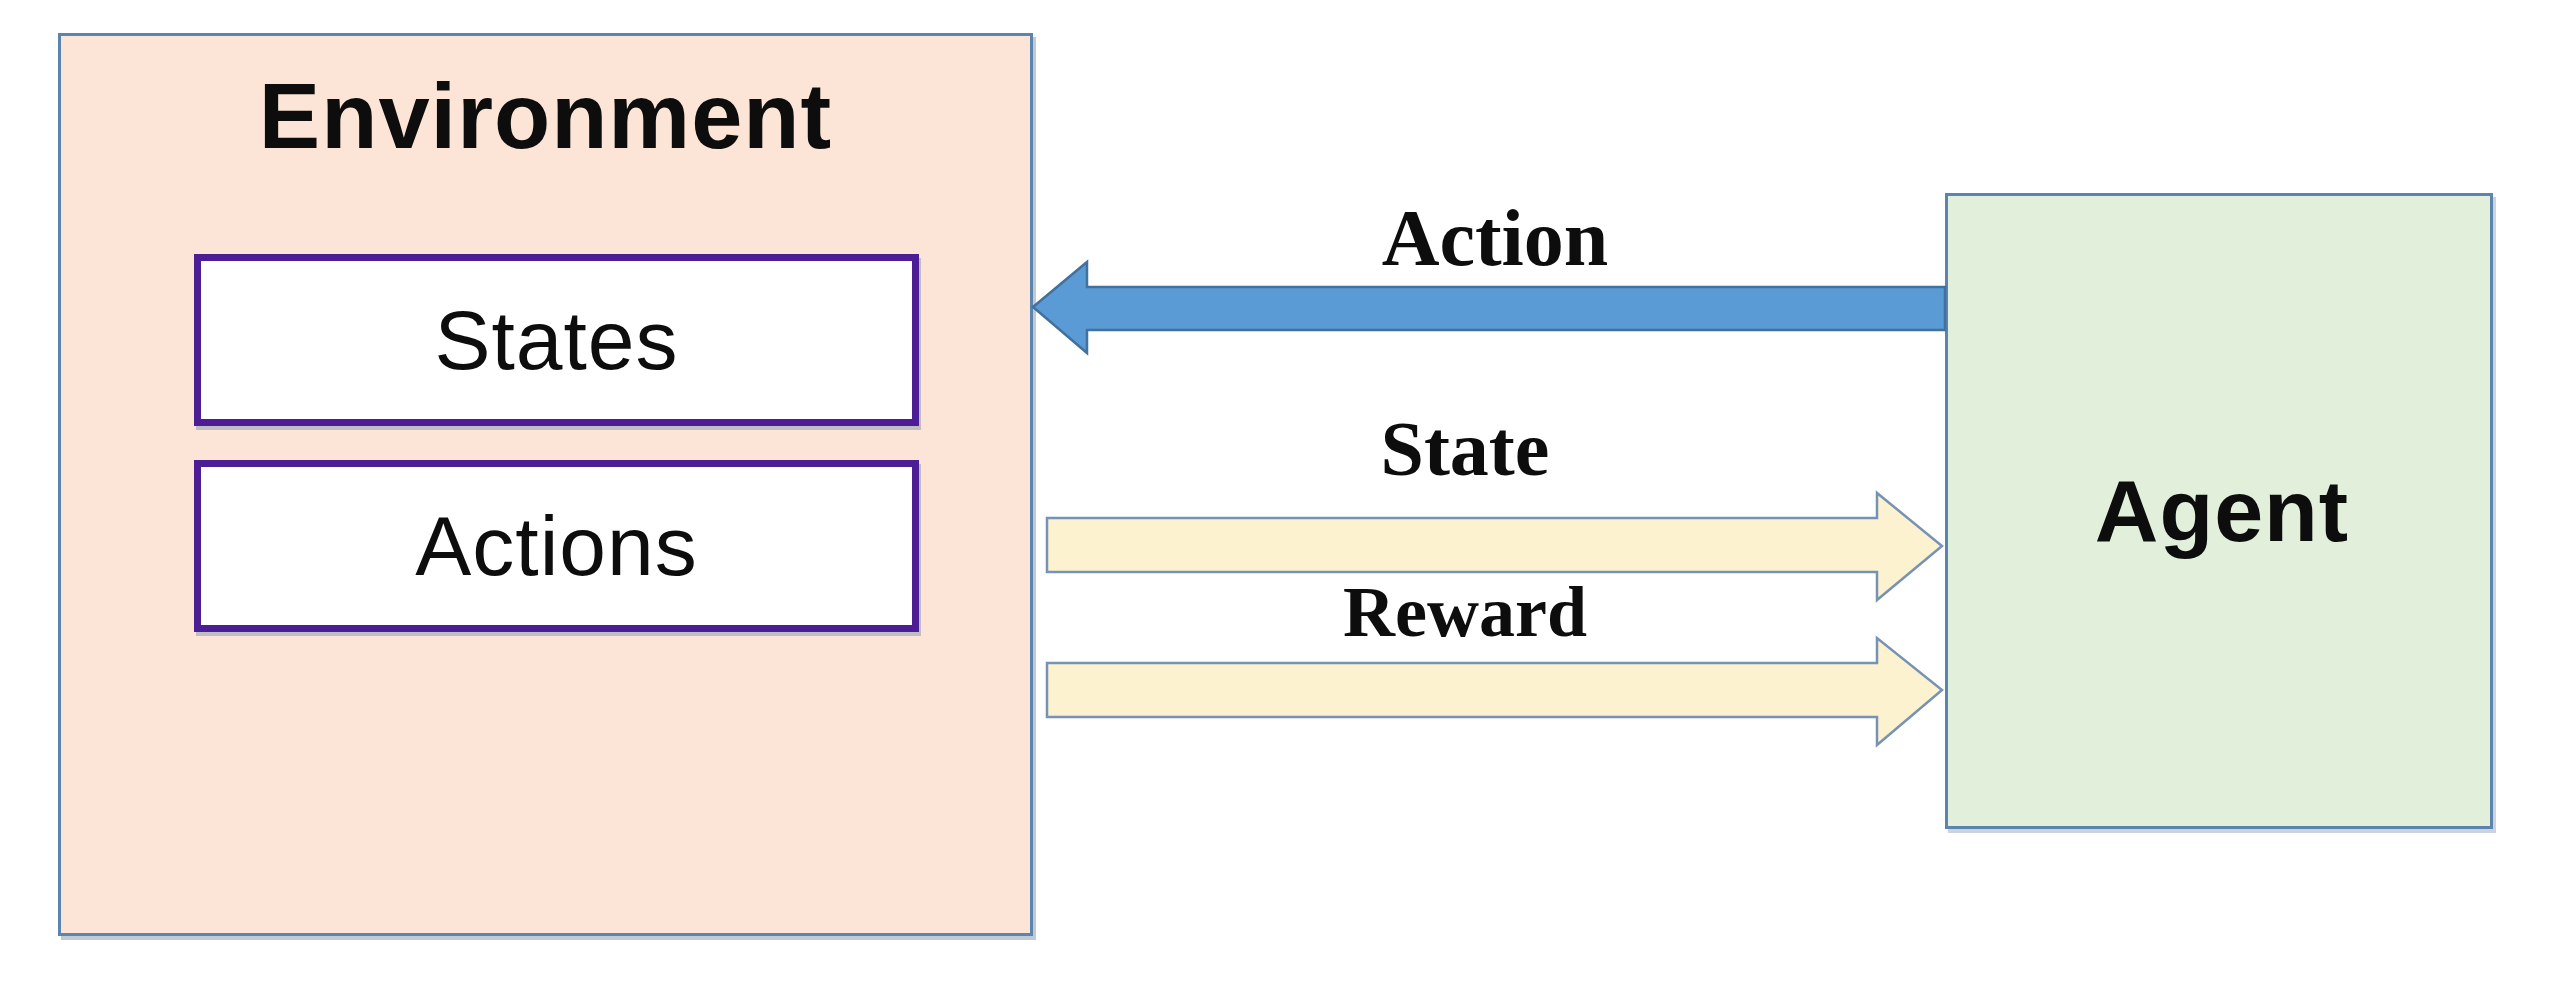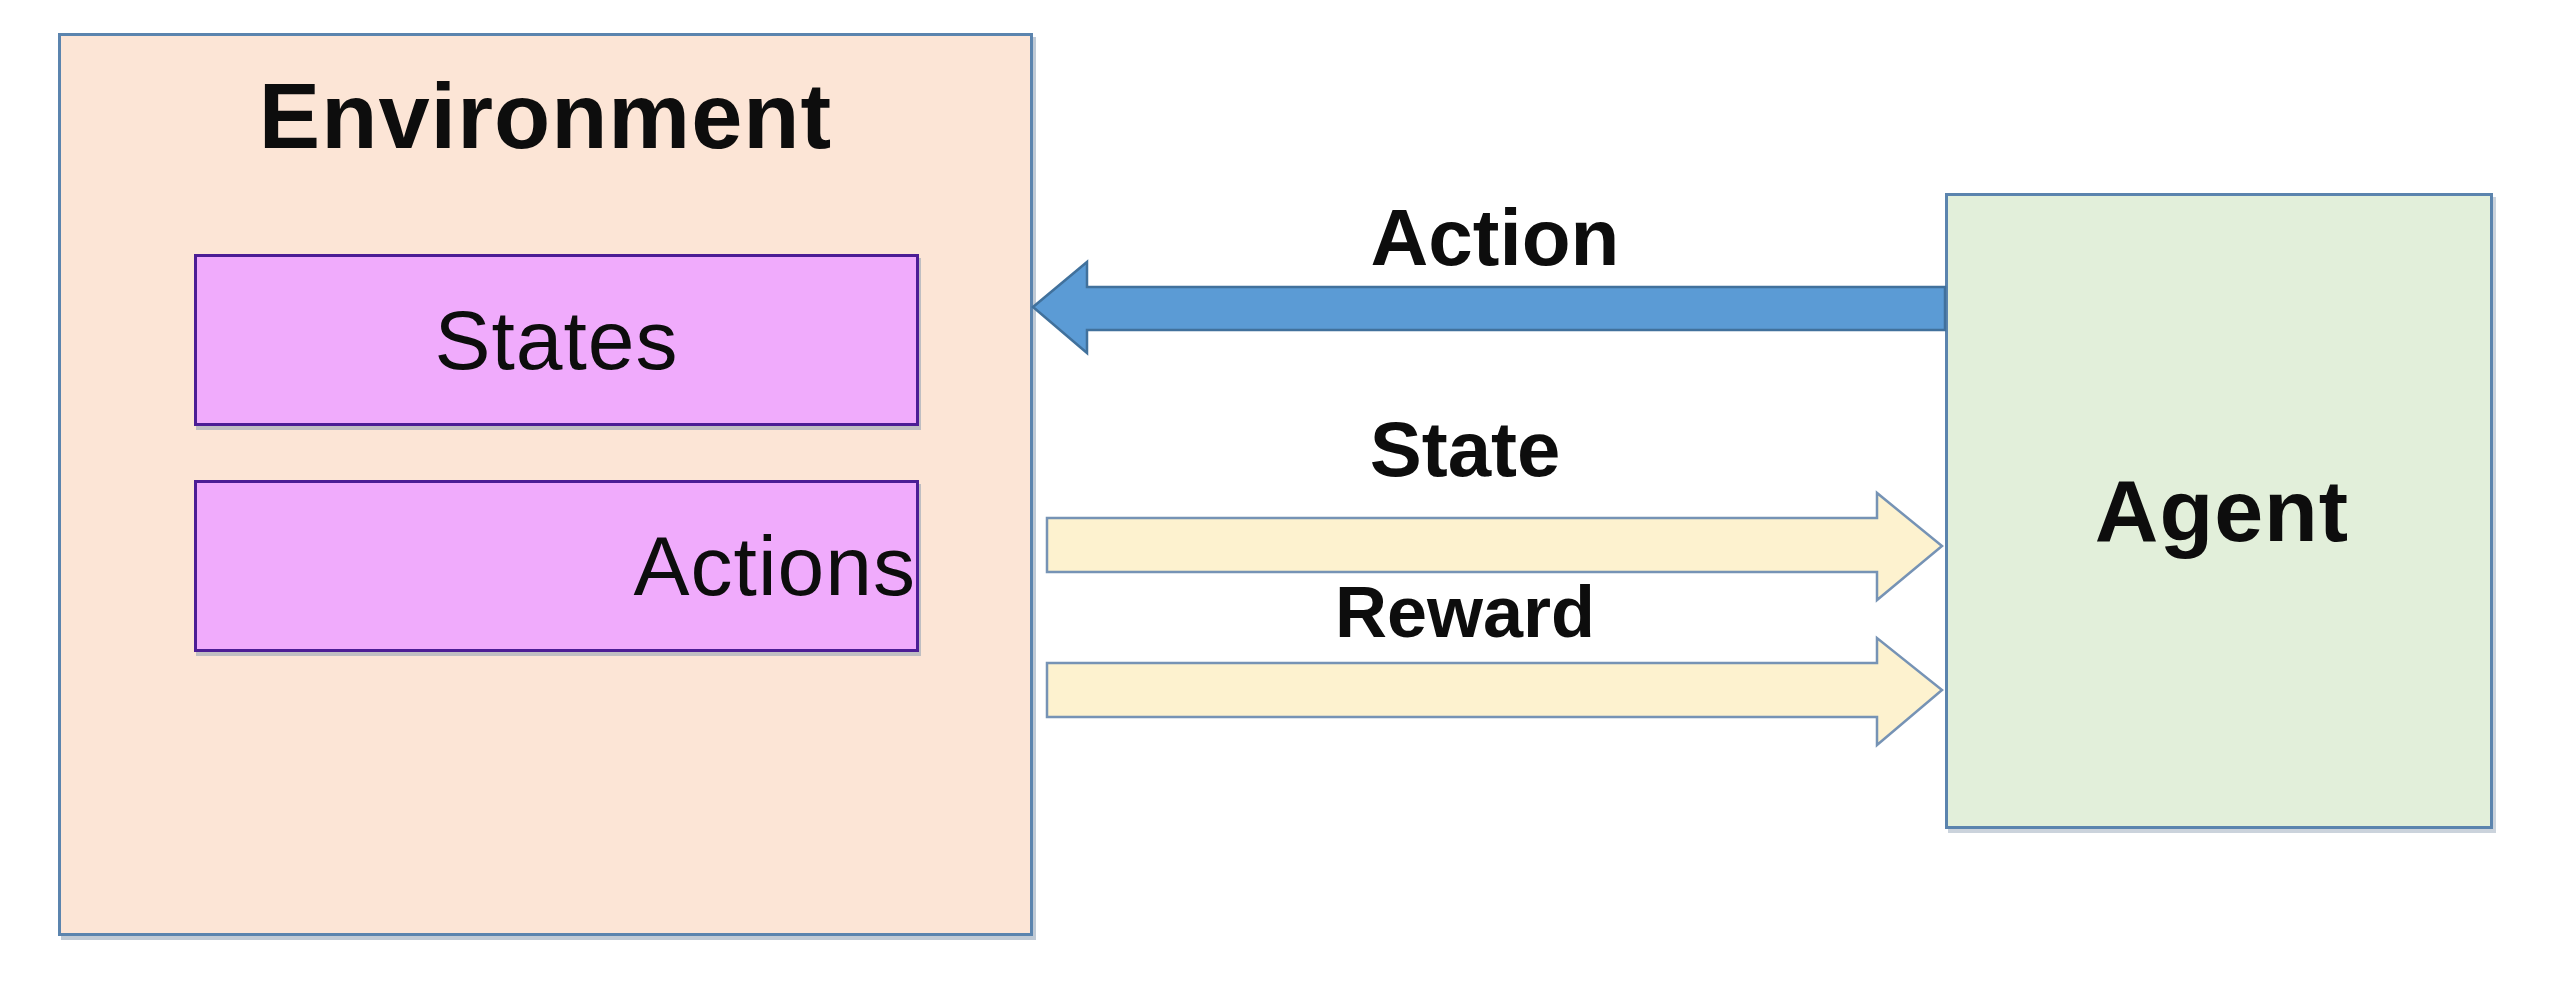--- a/index.html
+++ b/index.html
@@ -30,33 +30,33 @@
     text-align: center;
     font-size: 92px;
     font-weight: bold;
     line-height: 1;
     letter-spacing: 1px;
   }
   .inner-box {
     position: absolute;
     left: 133px;
     width: 725px; height: 172px;
-    background: #f0abfc;
-    border: 3px solid #4c1d95;
+    background: #ffffff;
+    border: 7px solid #4c1d95;
     box-sizing: border-box;
     box-shadow: 2px 4px 0 rgba(140, 158, 178, 0.55);
     display: flex;
     align-items: center;
     justify-content: center;
     font-size: 84px;
     font-weight: 400;
     letter-spacing: 1px;
   }
   .inner-box.states  { top: 218px; }
-  .inner-box.actions { top: 444px; justify-content: flex-end; }
+  .inner-box.actions { top: 424px; }
   .inner-box.rewards { top: 667px; }
 
   
   .agent-box {
     position: absolute;
     left: 1945px; top: 193px;
     width: 548px; height: 636px;
     background: #e2efda;
     border: 3px solid #5b84ae;
     box-sizing: border-box;
@@ -78,20 +78,21 @@
     pointer-events: none;
   }
 
   
   .arrow-label {
     position: absolute;
     line-height: 1;
     font-weight: bold;
     text-align: center;
     white-space: nowrap;
+    font-family: Liberation Serif, serif;
   }
   .arrow-label.action { left: 1290px; top: 198px; width: 410px; font-size: 80px; }
   .arrow-label.state  { left: 1285px; top: 410px; width: 360px; font-size: 78px; }
   .arrow-label.reward { left: 1255px; top: 576px; width: 420px; font-size: 72px; }
 </style>
 </head>
 <body>
 
 <div class="canvas">
 

